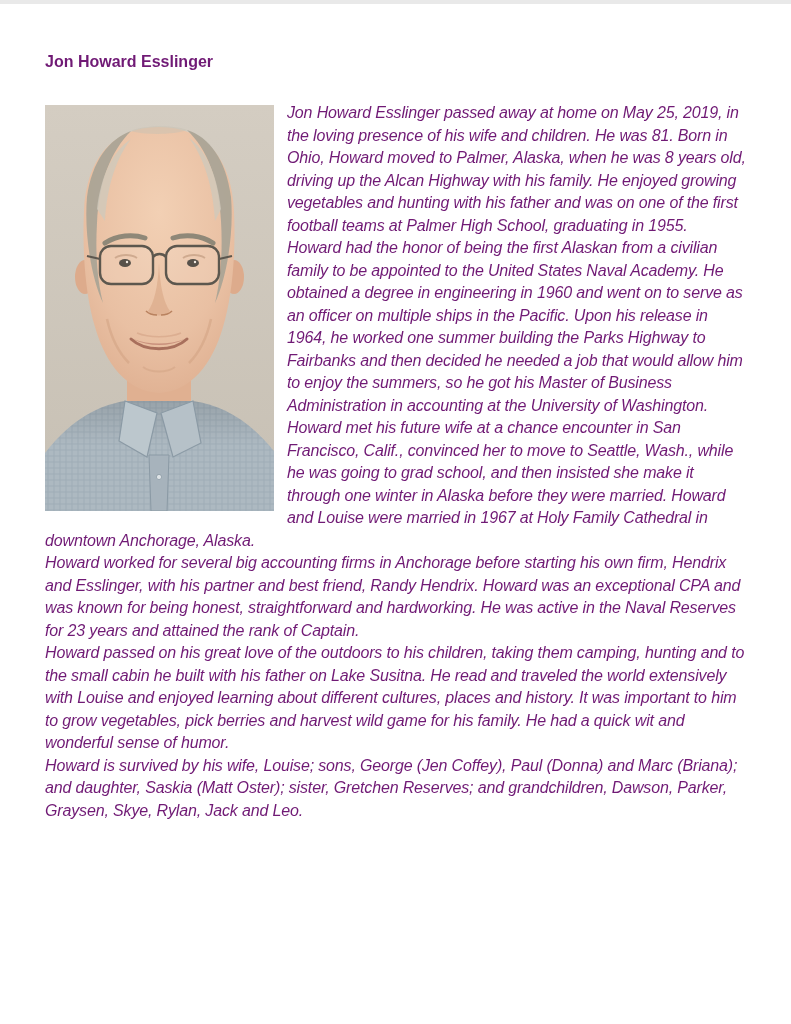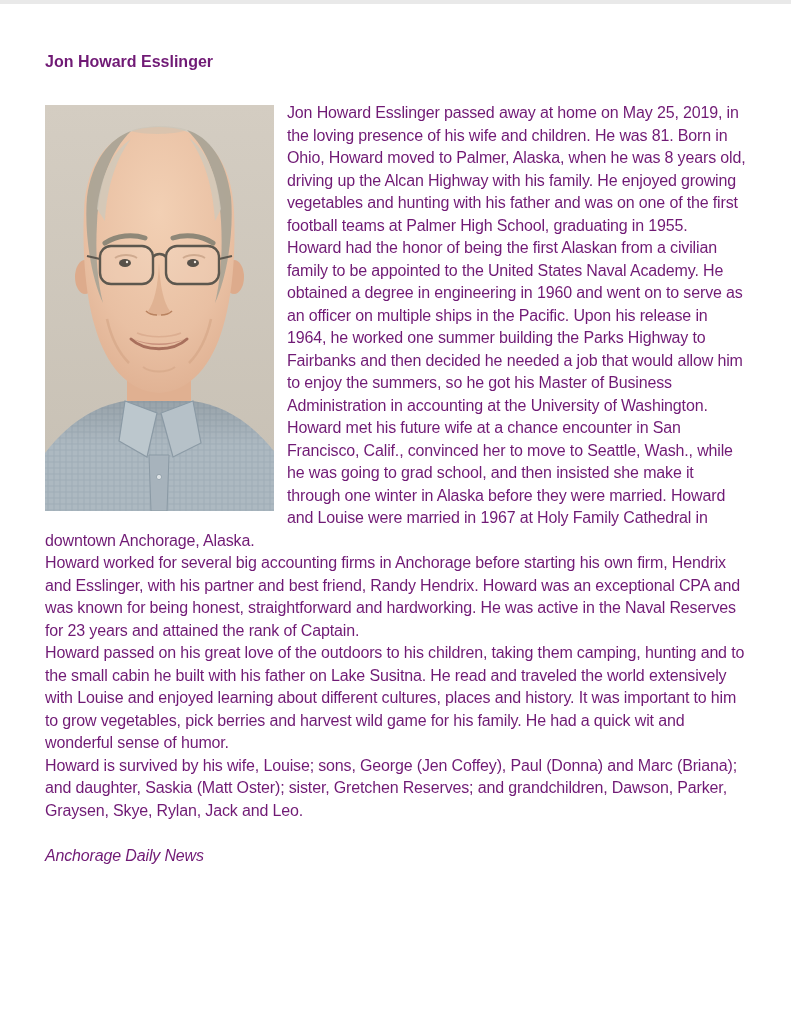--- a/index.html
+++ b/index.html
@@ -18,21 +18,21 @@
   .title {
     font-size: 16px;
     font-weight: bold;
     margin: 0 0 31px 0;
   }
   .article {
     font-size: 16px;
     line-height: 22.5px;
     letter-spacing: -0.15px;
   }
-  .article p { margin: 0; }
+  .article p { margin: 0; font-style: italic; }
   .photo {
     float: left;
     width: 229px;
     height: 406px;
     margin: 3px 13px 6px 0;
   }
   .photo svg { display: block; width: 229px; height: 406px; }
   .credit {
     font-style: italic;
     margin-top: 23px !important;
@@ -120,16 +120,15 @@
         <path d="M98,262 C106,268 122,268 130,262" stroke="#cf9f80" stroke-width="2" fill="none" opacity="0.45"></path>
       </svg>
     </div>
 
     <p>Jon Howard Esslinger passed away at home on May 25, 2019, in the loving presence of his wife and children. He was 81. Born in Ohio, Howard moved to Palmer, Alaska, when he was 8 years old, driving up the Alcan Highway with his family. He enjoyed growing vegetables and hunting with his father and was on one of the first football teams at Palmer High School, graduating in 1955.</p>
     <p>Howard had the honor of being the first Alaskan from a civilian family to be appointed to the United States Naval Academy. He obtained a degree in engineering in 1960 and went on to serve as an officer on multiple ships in the Pacific. Upon his release in 1964, he worked one summer building the Parks Highway to Fairbanks and then decided he needed a job that would allow him to enjoy the summers, so he got his Master of Business Administration in accounting at the University of Washington.</p>
     <p>Howard met his future wife at a chance encounter in San Francisco, Calif., convinced her to move to Seattle, Wash., while he was going to grad school, and then insisted she make it through one winter in Alaska before they were married. Howard and Louise were married in 1967 at Holy Family Cathedral in downtown Anchorage, Alaska.</p>
     <p>Howard worked for several big accounting firms in Anchorage before starting his own firm, Hendrix and Esslinger, with his partner and best friend, Randy Hendrix. Howard was an exceptional CPA and was known for being honest, straightforward and hardworking. He was active in the Naval Reserves for 23 years and attained the rank of Captain.</p>
     <p>Howard passed on his great love of the outdoors to his children, taking them camping, hunting and to the small cabin he built with his father on Lake Susitna. He read and traveled the world extensively with Louise and enjoyed learning about different cultures, places and history. It was important to him to grow vegetables, pick berries and harvest wild game for his family. He had a quick wit and wonderful sense of humor.</p>
     <p>Howard is survived by his wife, Louise; sons, George (Jen Coffey), Paul (Donna) and Marc (Briana); and daughter, Saskia (Matt Oster); sister, Gretchen Reserves; and grandchildren, Dawson, Parker, Graysen, Skye, Rylan, Jack and Leo.</p>
-    <p class="credit">Anchorage Daily News</p>
 
   </div>
 </div>
 
 </body></html>

